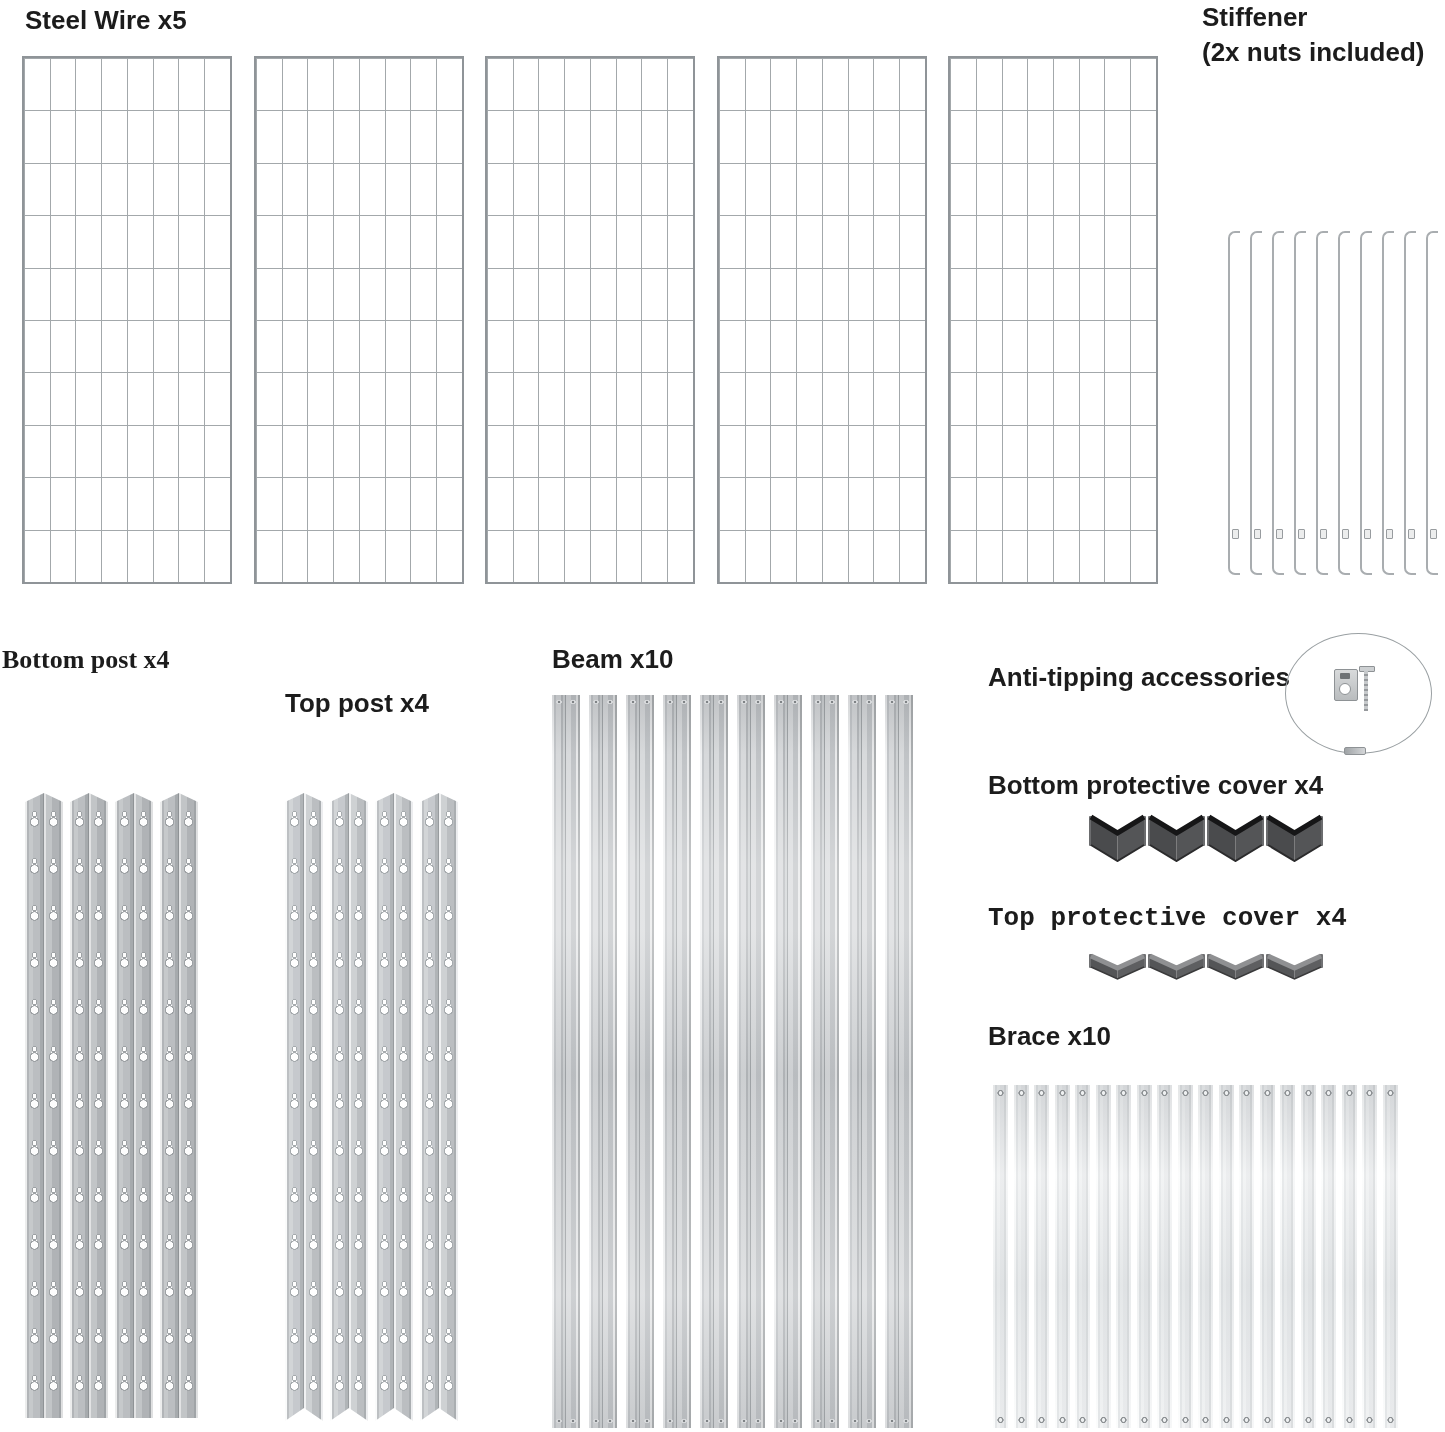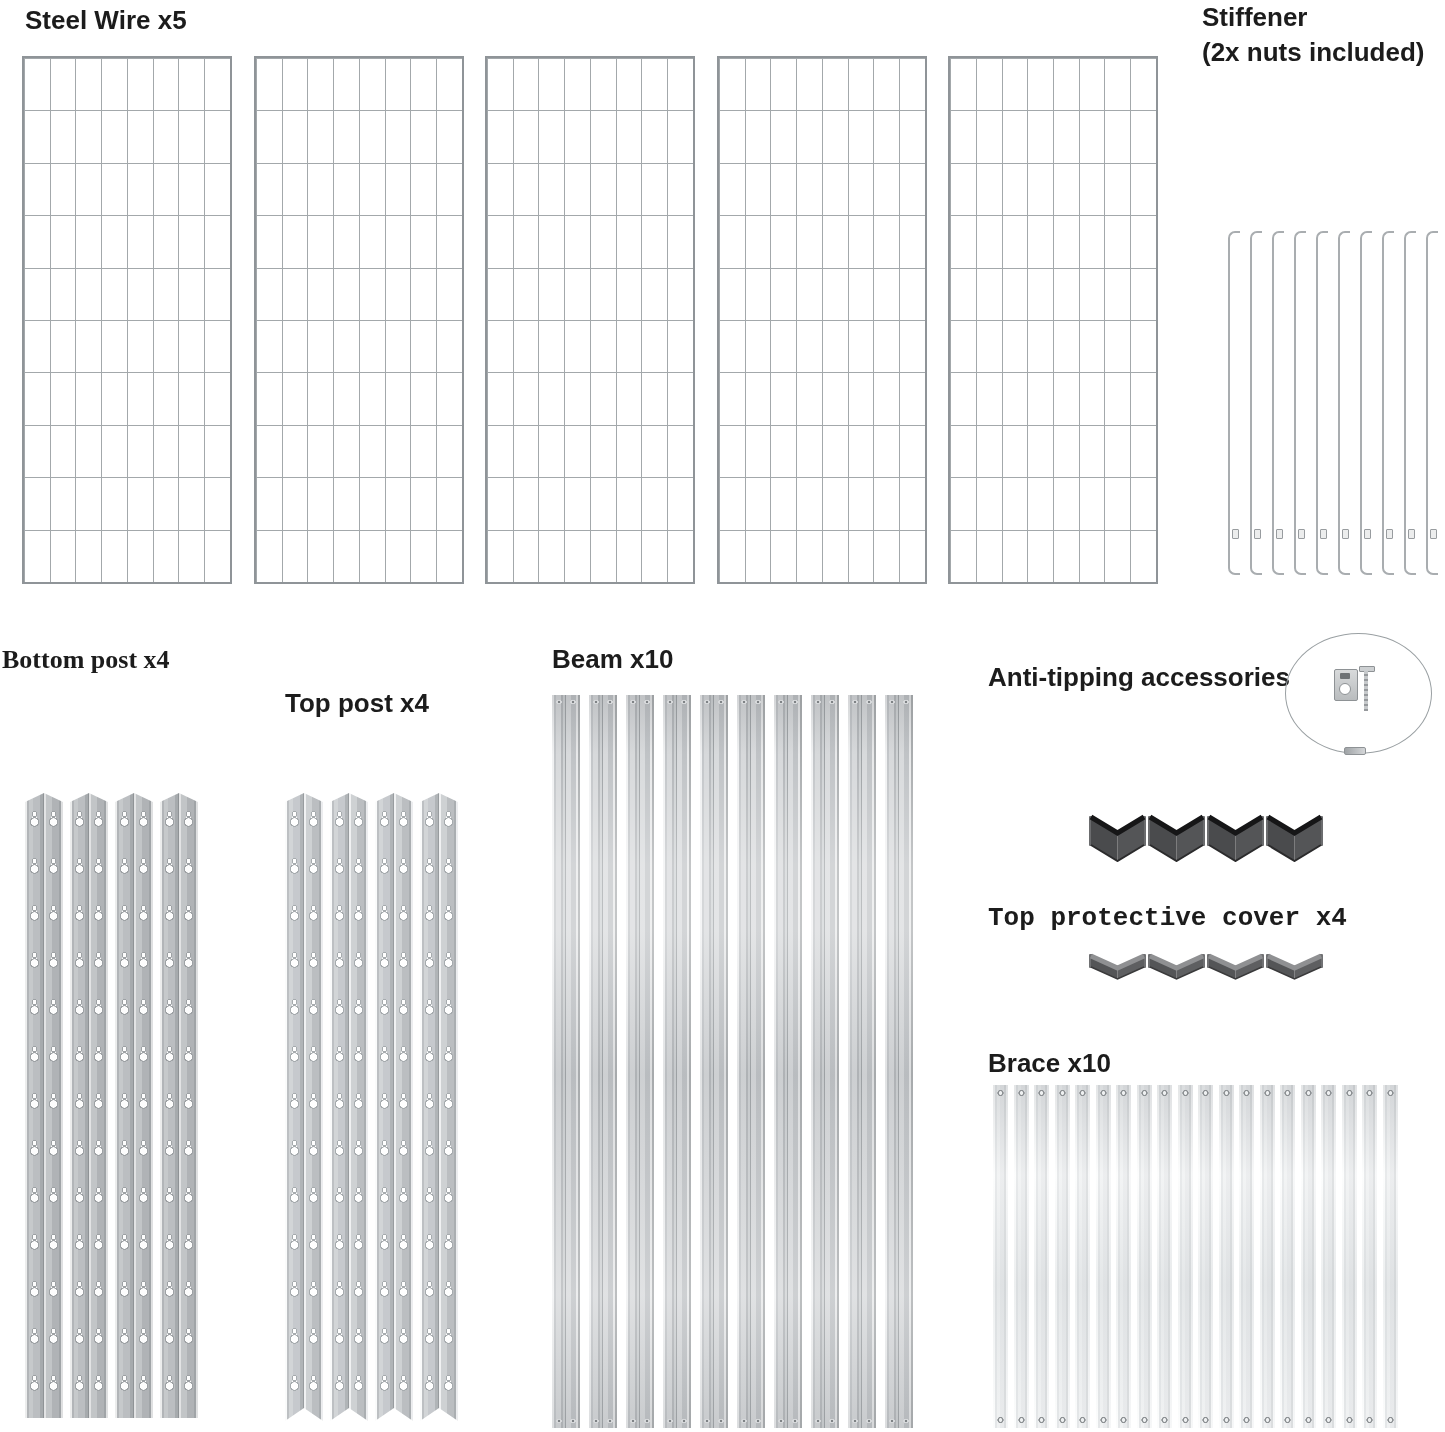--- a/index.html
+++ b/index.html
@@ -100,22 +100,23 @@
 
 <div class="canvas">
 
   <div class="lbl" style="left:25px;top:3px;">Steel Wire x5</div>
   <div class="lbl" style="left:1202px;top:0;"><span>Stiffener</span>
 <span>(2x nuts included)</span></div>
   <div class="lbl" style="left:2px;top:642px;font-family:Liberation Serif, serif;">Bottom post x4</div>
   <div class="lbl" style="left:285px;top:642px;margin-top:44px;">Top post x4</div>
   <div class="lbl" style="left:552px;top:642px;">Beam x10</div>
   <div class="lbl" style="left:988px;top:660px;">Anti-tipping accessories</div>
+  <div class="lbl" style="left:988px;top:768px;">Bottom protective cover x4</div>
   <div class="lbl" style="left:988px;top:901px;font-family:Liberation Mono, monospace;">Top protective cover x4</div>
-  <div class="lbl" style="left:988px;top:1046px;">Brace x10</div>
+  <div class="lbl" style="left:988px;top:1019px;">Brace x10</div>
 
   <div class="wire-row">
     <div class="wire-panel"></div>
   <div class="wire-panel"></div>
       <div class="wire-panel"></div>
       <div class="wire-panel"></div>
       <div class="wire-panel"></div>
     </div>
 
   <div class="stiffener-row">

